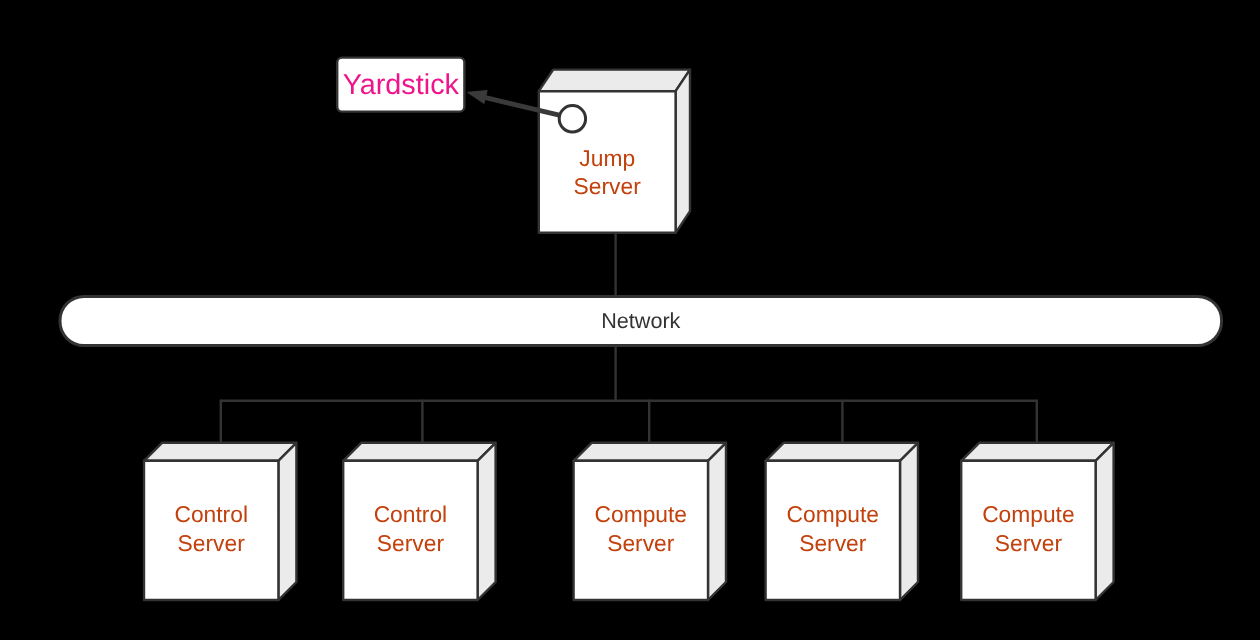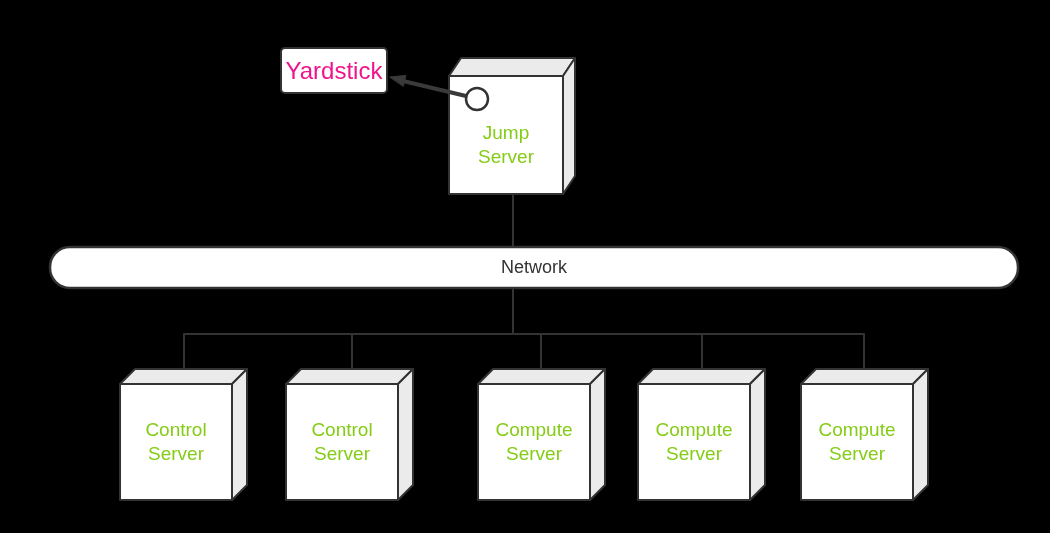--- a/index.html
+++ b/index.html
@@ -22,21 +22,21 @@
   }
   .label {
     position: absolute;
     display: flex;
     flex-direction: column;
     align-items: center;
     justify-content: center;
     text-align: center;
     pointer-events: none;
   }
-  .node-text-blue { color: #84cc16; font-size: 19px; line-height: 24px; }
+  .node-text-blue { color: #c2410c; font-size: 19px; line-height: 24px; }
   .node-text-dark { color: #333333; font-size: 18px; }
   .node-text-pink { color: #F0148C; font-size: 24px; }
   .yardstick-box {
     position: absolute;
     left: 280px; top: 47px;
     width: 104px; height: 43px;
     background: #FFFFFF;
     border: 2px solid #333333;
     border-radius: 5px;
     display: flex;

